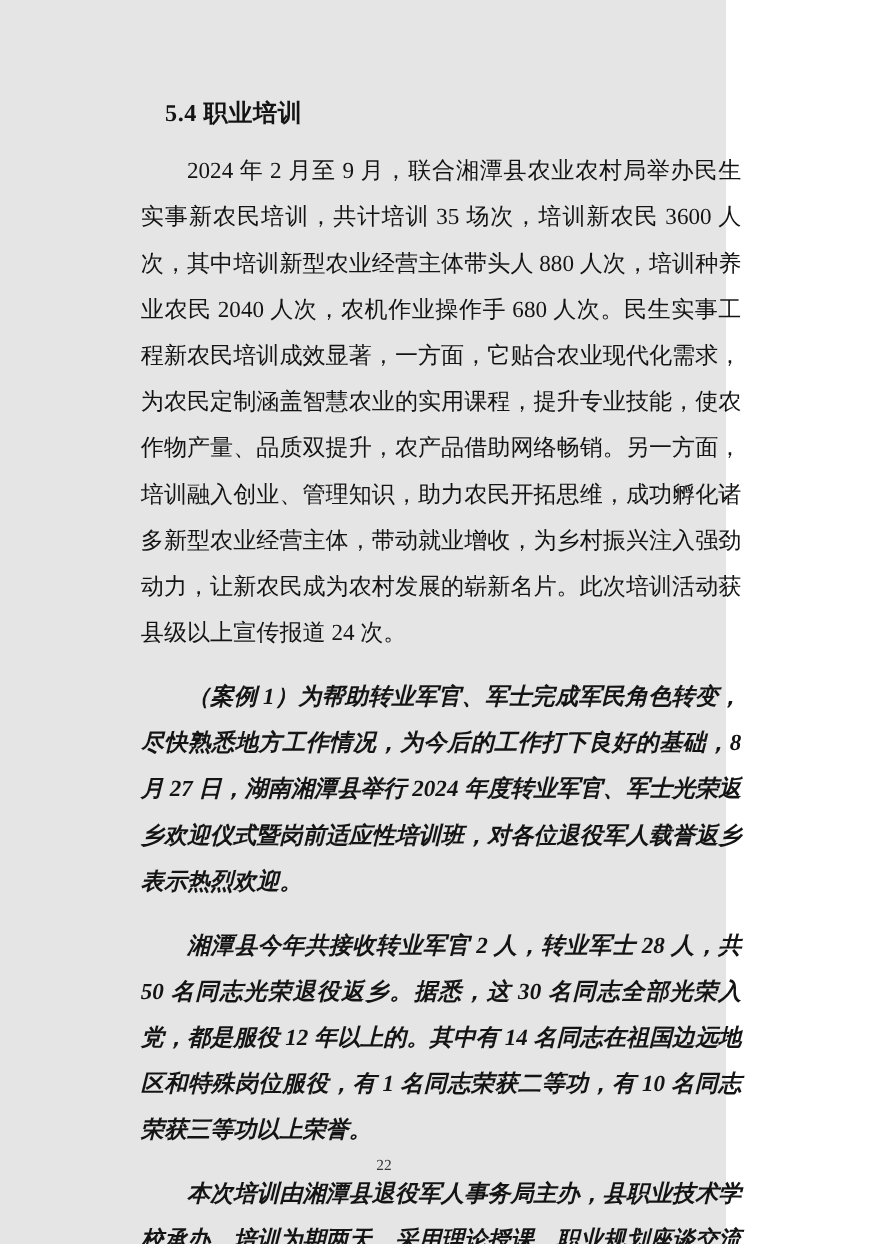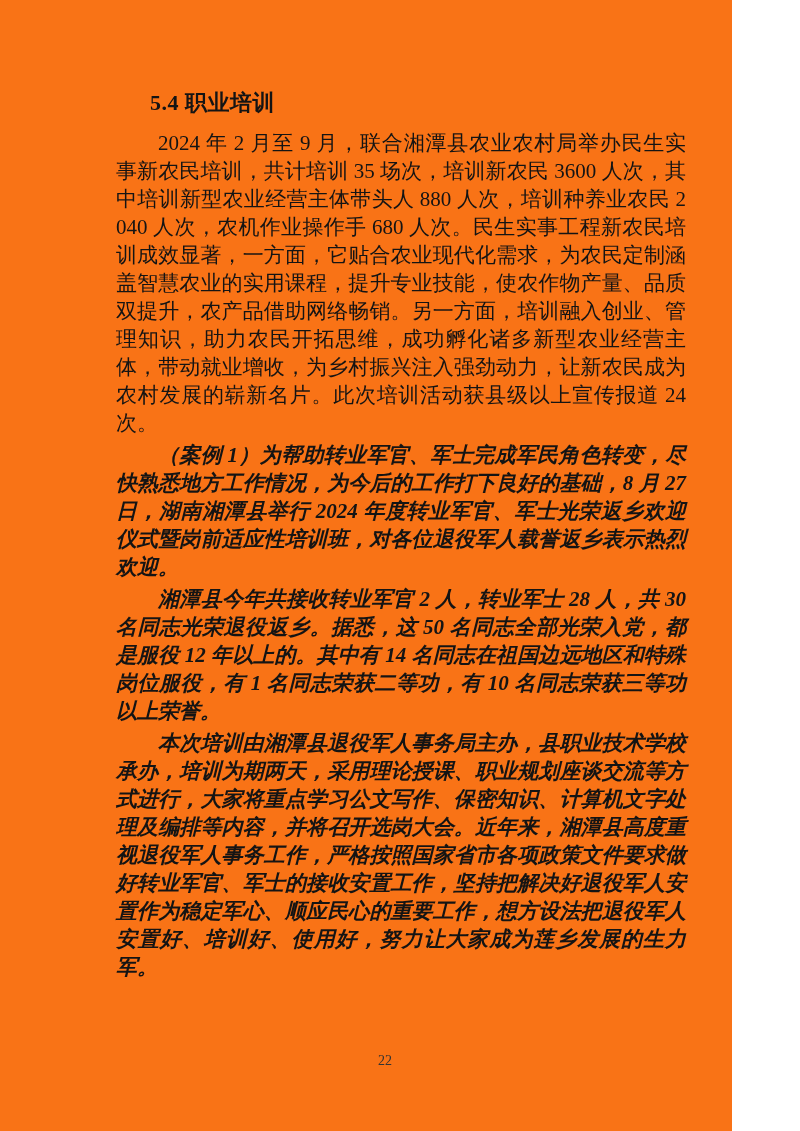--- a/index.html
+++ b/index.html
@@ -9,42 +9,42 @@
   body {
     width: 800px;
     height: 1131px;
     background: #ffffff;
     color: #141414;
     font-family: "Liberation Serif", "DejaVu Serif", serif;
     overflow: hidden;
   }
   .page {
     position: relative;
-    width: 732px;
+    width: 660px;
     height: 1131px;
-    background: #f97316;
+    background: #e5e5e5;
   }
   .content {
     position: absolute;
     left: 112px;
     top: 88px;
     width: 578px;
   }
   .heading {
     font-size: 22px;
     font-weight: bold;
     margin: 0 0 11px 0;
     padding-left: 38px;
     letter-spacing: 0.5px;
     line-height: 30px;
   }
   .para {
     font-size: 21px;
-    line-height: 28px;
-    margin: 4px;
+    line-height: 42px;
+    margin: 16px;
     text-align: justify;
     text-justify: inter-ideograph;
     text-indent: 2em;
     word-break: break-all;
   }
   
   .song {
     font-style: normal;
   }
   
@@ -66,18 +66,18 @@
 </style>
 </head>
 <body>
 
 <div class="page">
   <div class="content">
     <h2 class="heading">5.4 职业培训</h2>
     <div>
         <p class="para song">2024 年 2 月至 9 月，联合湘潭县农业农村局举办民生实事新农民培训，共计培训 35 场次，培训新农民 3600 人次，其中培训新型农业经营主体带头人 880 人次，培训种养业农民 2040 人次，农机作业操作手 680 人次。民生实事工程新农民培训成效显著，一方面，它贴合农业现代化需求，为农民定制涵盖智慧农业的实用课程，提升专业技能，使农作物产量、品质双提升，农产品借助网络畅销。另一方面，培训融入创业、管理知识，助力农民开拓思维，成功孵化诸多新型农业经营主体，带动就业增收，为乡村振兴注入强劲动力，让新农民成为农村发展的崭新名片。此次培训活动获县级以上宣传报道 24 次。</p>
         <p class="para kai">（案例 1）为帮助转业军官、军士完成军民角色转变，尽快熟悉地方工作情况，为今后的工作打下良好的基础，8 月 27 日，湖南湘潭县举行 2024 年度转业军官、军士光荣返乡欢迎仪式暨岗前适应性培训班，对各位退役军人载誉返乡表示热烈欢迎。</p>
-        <p class="para kai">湘潭县今年共接收转业军官 2 人，转业军士 28 人，共 30 名同志光荣退役返乡。据悉，这 50 名同志全部光荣入党，都是服役 12 年以上的。其中有 14 名同志在祖国边远地区和特殊岗位服役，有 1 名同志荣获二等功，有 10 名同志荣获三等功以上荣誉。</p>
+        <p class="para kai">湘潭县今年共接收转业军官 2 人，转业军士 28 人，共 50 名同志光荣退役返乡。据悉，这 30 名同志全部光荣入党，都是服役 12 年以上的。其中有 14 名同志在祖国边远地区和特殊岗位服役，有 1 名同志荣获二等功，有 10 名同志荣获三等功以上荣誉。</p>
         <p class="para kai">本次培训由湘潭县退役军人事务局主办，县职业技术学校承办，培训为期两天，采用理论授课、职业规划座谈交流等方式进行，大家将重点学习公文写作、保密知识、计算机文字处理及编排等内容，并将召开选岗大会。近年来，湘潭县高度重视退役军人事务工作，严格按照国家省市各项政策文件要求做好转业军官、军士的接收安置工作，坚持把解决好退役军人安置作为稳定军心、顺应民心的重要工作，想方设法把退役军人安置好、培训好、使用好，努力让大家成为莲乡发展的生力军。</p>
       </div>
   </div>
   <div class="page-number">22</div>
 </div>
 
 </body></html>

